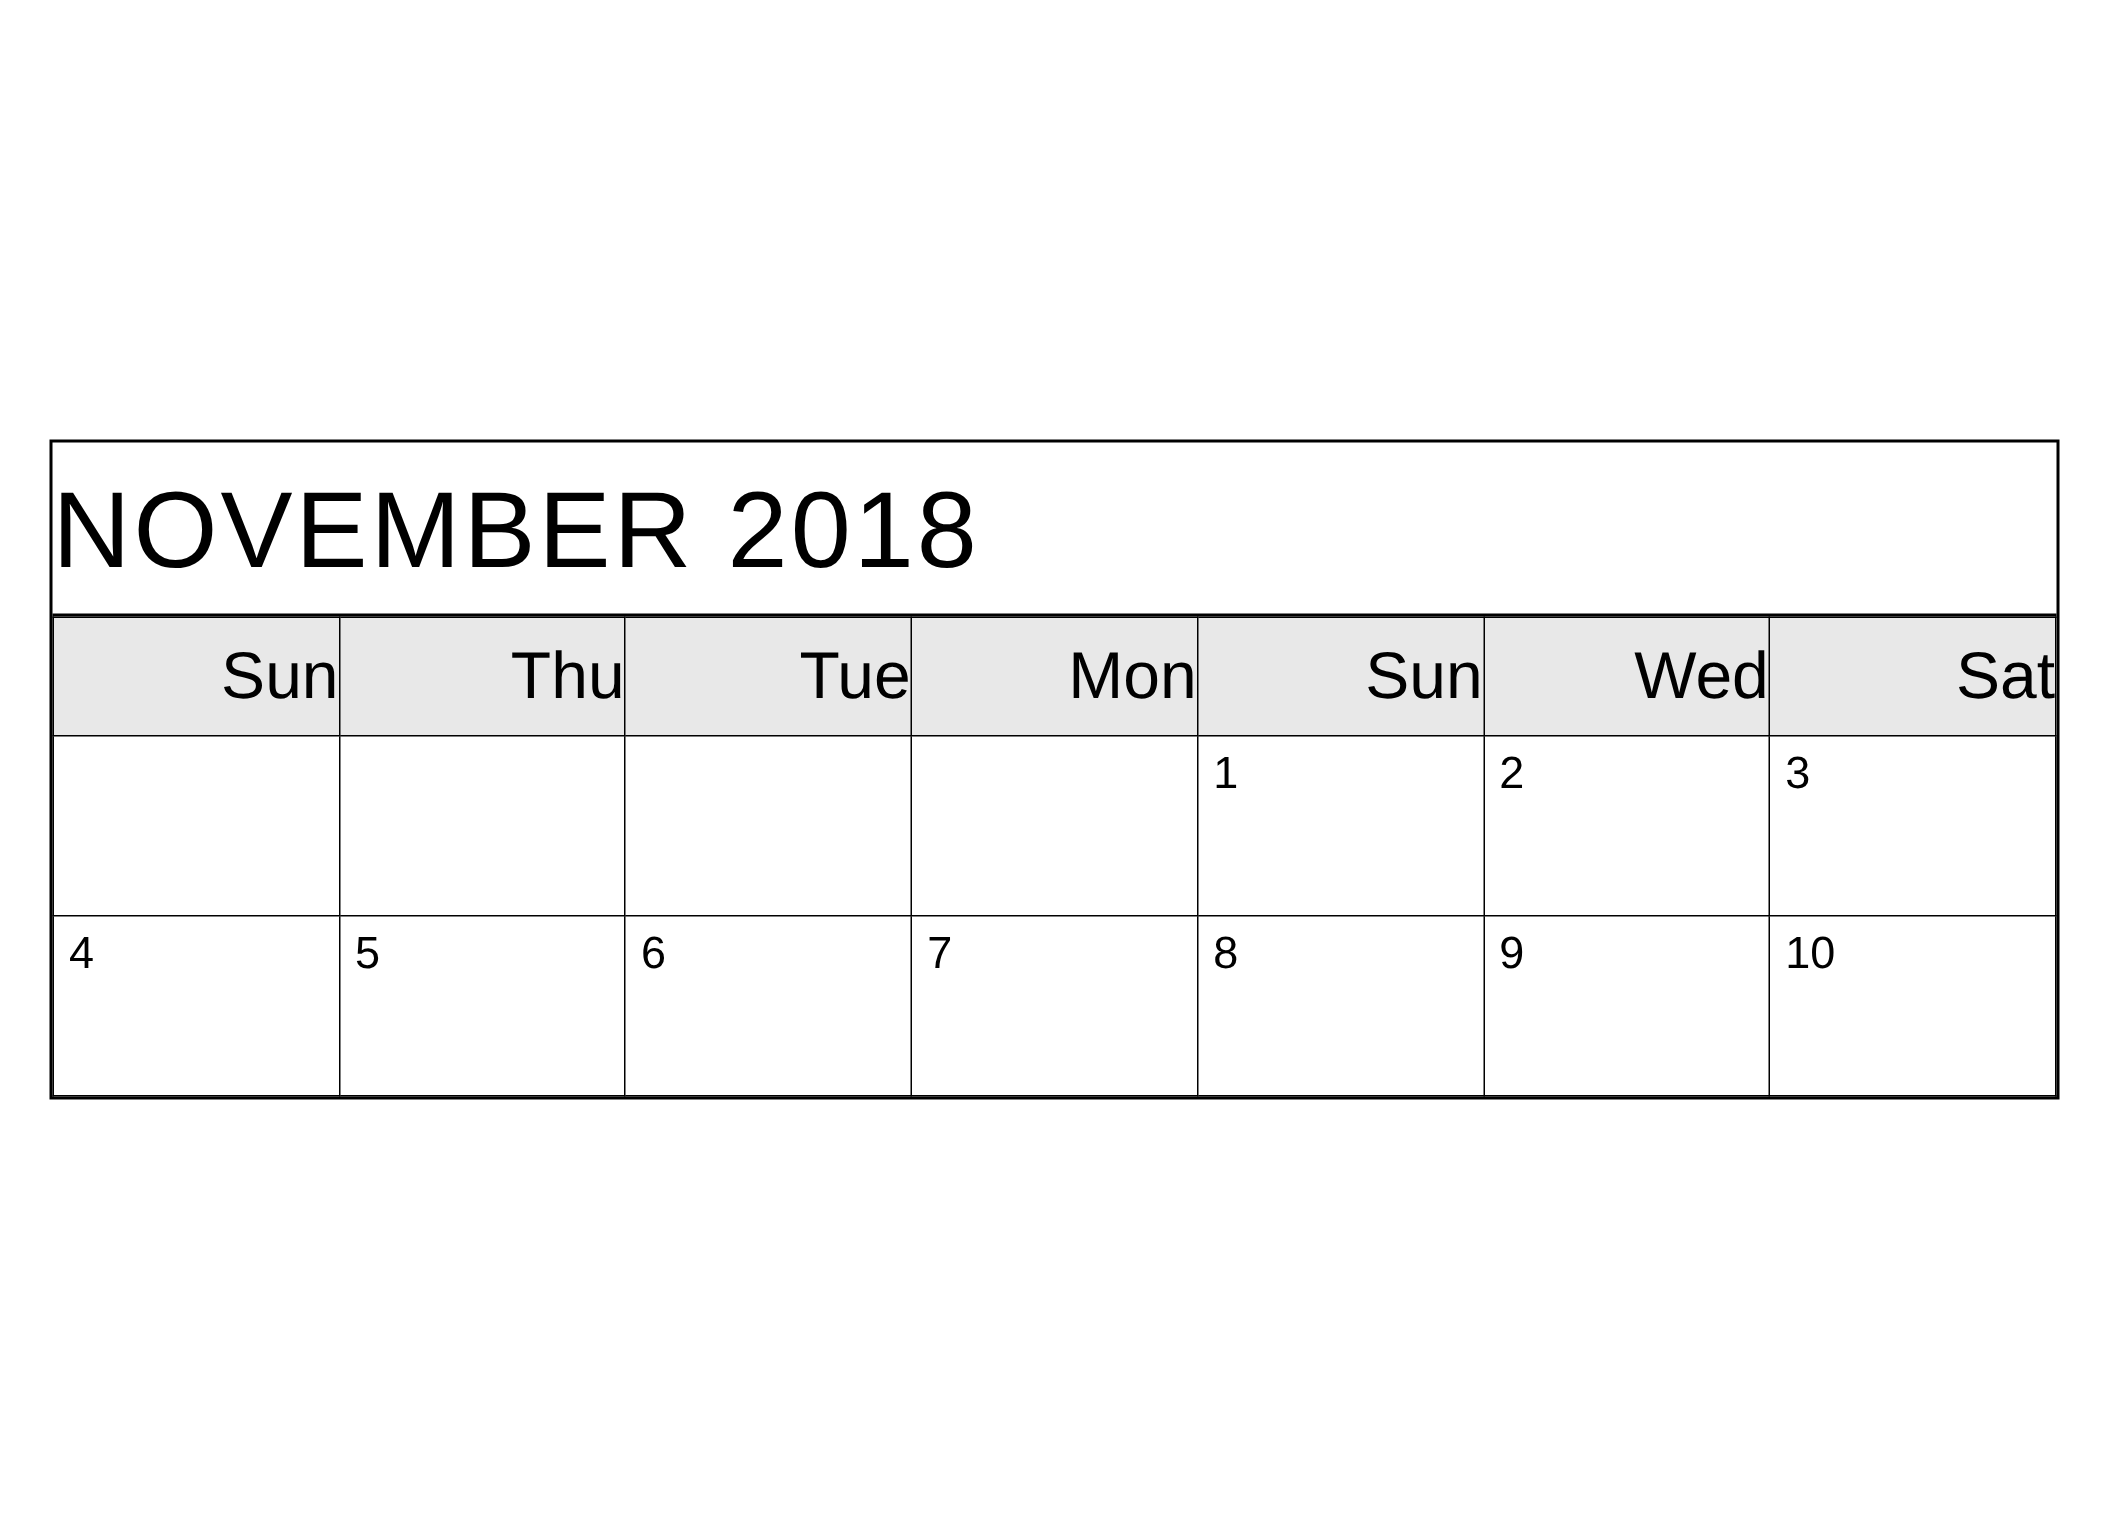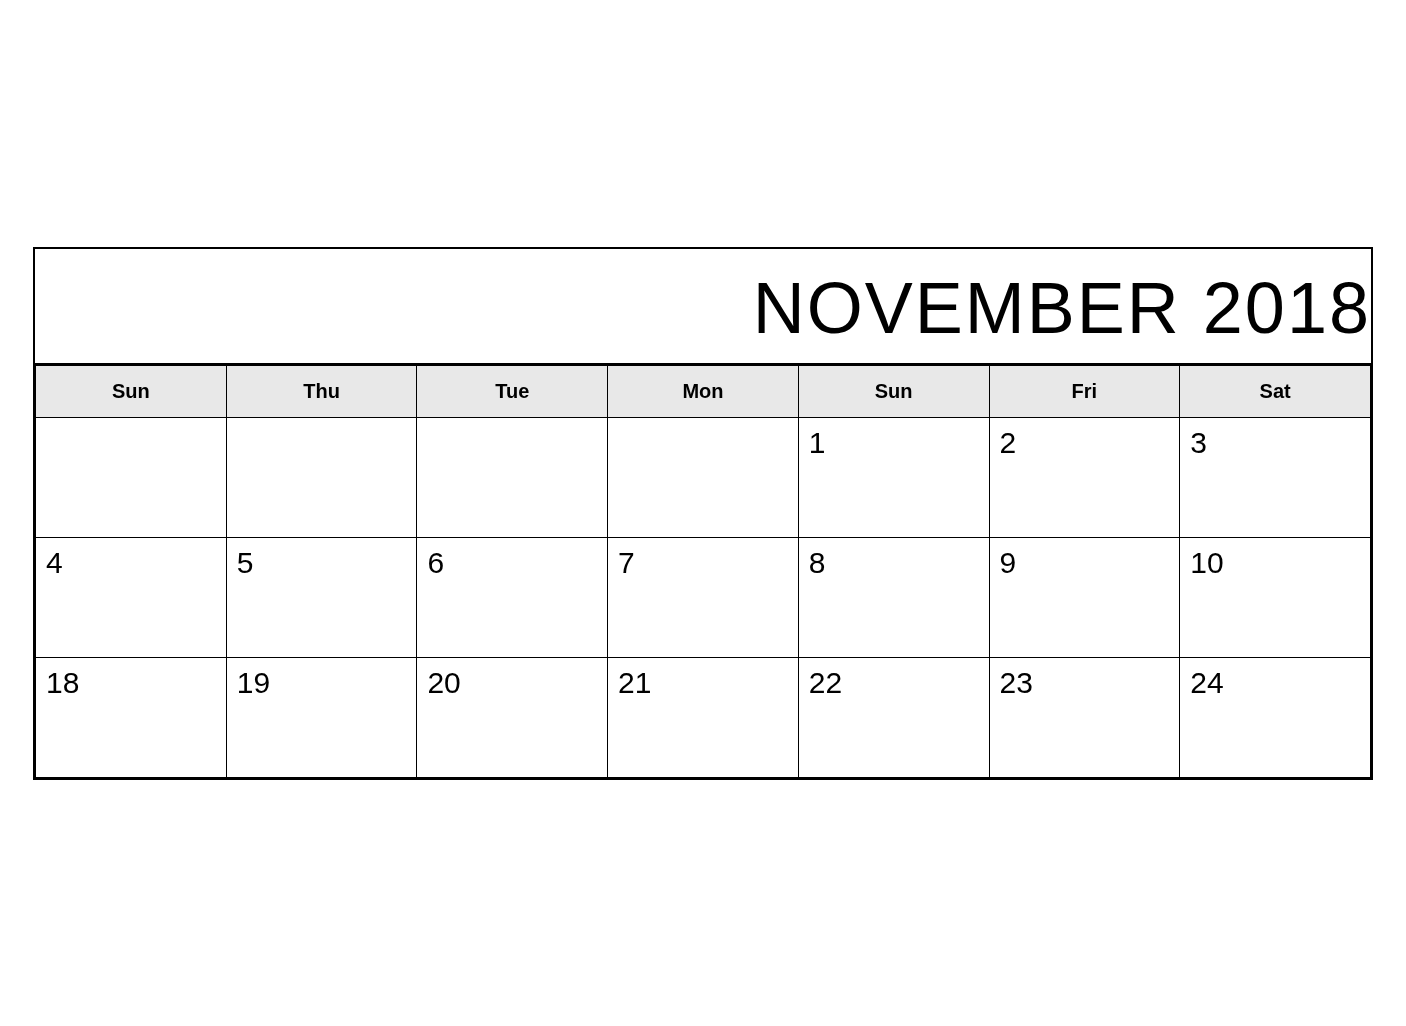--- a/index.html
+++ b/index.html
@@ -17,39 +17,39 @@
       font-family: Arial, sans-serif;
     }
 
     .calendar-container {
       width: 1340px;
       border: 2px solid #000;
       background: #fff;
     }
 
     .calendar-title {
-      text-align: right;
+      text-align: left;
       font-size: 72px;
       font-weight: normal;
       padding: 18px 0 14px 0;
       border-bottom: 2px solid #000;
       letter-spacing: 2px;
       font-family: Arial, sans-serif;
     }
 
     .calendar-grid {
       width: 100%;
       border-collapse: collapse;
     }
 
     .calendar-grid th {
       border: 1.5px solid #000;
-      text-align: center;
-      font-size: 20px;
-      font-weight: bold;
+      text-align: right;
+      font-size: 44px;
+      font-weight: normal;
       padding: 14px 0;
       background: #e8e8e8;
       width: calc(100% / 7);
     }
 
     .calendar-grid td {
       border: 1.5px solid #000;
       width: calc(100% / 7);
       height: 120px;
       vertical-align: top;
@@ -68,21 +68,21 @@
 <div class="calendar-container">
   <div class="calendar-title">NOVEMBER 2018</div>
   <table class="calendar-grid">
     <thead>
       <tr>
       <th>Sun</th>
           <th>Thu</th>
           <th>Tue</th>
           <th>Mon</th>
           <th>Sun</th>
-          <th>Fri</th>
+          <th>Wed</th>
           <th>Sat</th>
         </tr>
     </thead>
     <tbody id="calendar-body">
     <tr>
           <td class="empty"></td>
           <td class="empty"></td>
           <td class="empty"></td>
           <td class="empty"></td>
           <td>1</td>
@@ -91,24 +91,15 @@
         </tr>
         <tr>
           <td>4</td>
           <td>5</td>
           <td>6</td>
           <td>7</td>
           <td>8</td>
           <td>9</td>
           <td>10</td>
         </tr>
-        <tr>
-          <td>18</td>
-          <td>19</td>
-          <td>20</td>
-          <td>21</td>
-          <td>22</td>
-          <td>23</td>
-          <td>24</td>
-        </tr>
       </tbody>
   </table>
 </div>
 
 </body></html>

